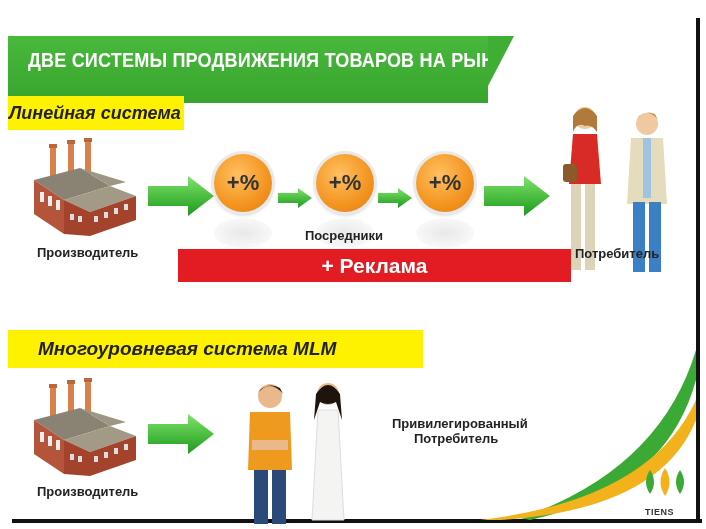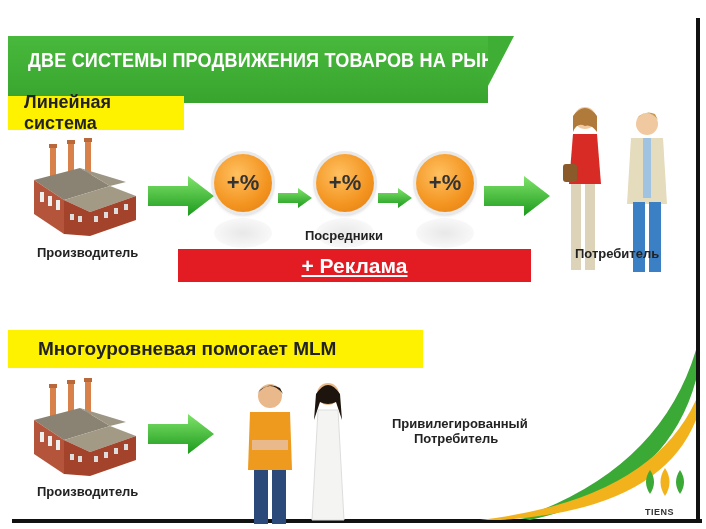--- a/index.html
+++ b/index.html
@@ -3,28 +3,28 @@
 <meta charset="utf-8">
 <style>
   html,body{margin:0;padding:0;background:#fff;}
   body{width:706px;height:529px;position:relative;overflow:hidden;font-family:"DejaVu Sans",sans-serif;}
   .frame{position:absolute;left:0;top:0;width:706px;height:529px;}
   .frame-right{position:absolute;right:6px;top:18px;width:4px;height:505px;background:#111;}
   .frame-bottom{position:absolute;left:12px;bottom:6px;width:690px;height:4px;background:#111;}
   .title-bar{position:absolute;left:8px;top:36px;width:480px;height:67px;background:linear-gradient(#48b93c,#38a42e);border-top-right-radius:0 0;}
   .title-bar:after{content:"";position:absolute;right:-26px;top:0;width:0;height:0;border-top:50px solid #3fae34;border-right:26px solid transparent;}
   .title-text{position:absolute;left:20px;top:12px;color:#fff;font-family:"Liberation Sans",sans-serif;font-weight:bold;font-size:21px;letter-spacing:0.2px;white-space:nowrap;transform:scaleX(0.86);transform-origin:left;}
-  .section-label{position:absolute;background:#fff200;color:#222;font-family:"Liberation Sans",sans-serif;font-weight:bold;font-size:18px;padding:0 16px;box-sizing:border-box;display:flex;align-items:center;}
+  .section-label{position:absolute;background:#fff200;color:#222;font-family:"Liberation Sans",sans-serif;font-weight:bold;font-size:18px;padding:0 1px;box-sizing:border-box;display:flex;align-items:center;font-style:italic;}
   .sec1{left:8px;top:96px;width:176px;height:34px;}
   .sec2{left:8px;top:330px;width:415px;height:38px;padding-left:30px;font-size:19px;}
   .label{position:absolute;font-family:"Liberation Sans",sans-serif;font-weight:bold;font-size:13px;color:#222;white-space:nowrap;padding-left:9px;}
   .circle{position:absolute;width:58px;height:58px;border-radius:50%;background:radial-gradient(circle at 40% 35%,#ffc060,#f39420 60%,#e07b10);box-shadow:0 0 0 3px #e9e9e9,0 2px 4px rgba(0,0,0,.35);display:flex;align-items:center;justify-content:center;font-family:"Liberation Sans",sans-serif;font-size:22px;font-weight:bold;color:#333;}
   .reflect{position:absolute;width:58px;height:30px;border-radius:50%;background:radial-gradient(ellipse at center,#e8e8e8,rgba(255,255,255,0));}
   .arrow{position:absolute;}
-  .ad-bar{position:absolute;left:178px;top:249px;width:353px;height:33px;background:#e31c23;color:#fff;font-family:"Liberation Sans",sans-serif;font-weight:bold;font-size:21px;display:flex;align-items:center;justify-content:center;text-decoration:underline;}
+  .ad-bar{position:absolute;left:178px;top:249px;width:393px;height:33px;background:#e31c23;color:#fff;font-family:"Liberation Sans",sans-serif;font-weight:bold;font-size:21px;display:flex;align-items:center;justify-content:center;}
   .italic-text{position:absolute;font-family:"Liberation Sans",sans-serif;font-weight:bold;font-style:italic;font-size:13px;color:#222;white-space:nowrap;}
   .underline{text-decoration:underline;font-style:normal;}
   .logo{position:absolute;left:640px;top:462px;width:50px;height:40px;}
   .logo-text{position:absolute;left:645px;top:507px;font-family:"Liberation Sans",sans-serif;font-weight:bold;font-size:9px;color:#333;letter-spacing:0.5px;}
 </style>
 </head>
 <body>
 
 <div class="frame">
   <div class="frame-right"></div>
@@ -104,21 +104,21 @@
     <rect x="8" y="60" width="14" height="18" rx="3" fill="#8a5a2a"></rect>
     <circle cx="92" cy="20" r="11" fill="#f0c9a0"></circle>
       <path d="M81,16 Q92,2 103,16 L100,10 Q92,6 84,12Z" fill="#c89a50"></path>
     <path d="M76,34 L108,34 L112,100 L72,100Z" fill="#e4dcbc"></path>
       <rect x="88" y="34" width="8" height="60" fill="#9fc3e0"></rect>
     <rect x="78" y="98" width="12" height="70" fill="#3b7fc4"></rect>
       <rect x="94" y="98" width="12" height="70" fill="#3b7fc4"></rect>
   </svg>
   <div class="label" style="left:566px;top:246px">Потребитель</div>
 
-  <div class="section-label sec2">Многоуровневая помогает  MLM</div>
+  <div class="section-label sec2">Многоуровневая система  MLM</div>
 
   <svg style="position:absolute;left:30px;top:378px" width="110" height="100" viewBox="0 0 110 100">
     <rect x="20" y="8" width="6" height="40" fill="#d9814a"></rect>
       <rect x="19" y="6" width="8" height="4" fill="#b8683a"></rect>
     <rect x="38" y="4" width="6" height="44" fill="#d9814a"></rect>
       <rect x="37" y="2" width="8" height="4" fill="#b8683a"></rect>
     <rect x="55" y="0" width="6" height="44" fill="#d9814a"></rect>
       <rect x="54" y="0" width="8" height="4" fill="#b8683a"></rect>
     <polygon points="4,42 50,30 80,48 34,62" fill="#8a8272"></polygon>
     <polygon points="50,30 96,44 80,48" fill="#9d9684"></polygon>

